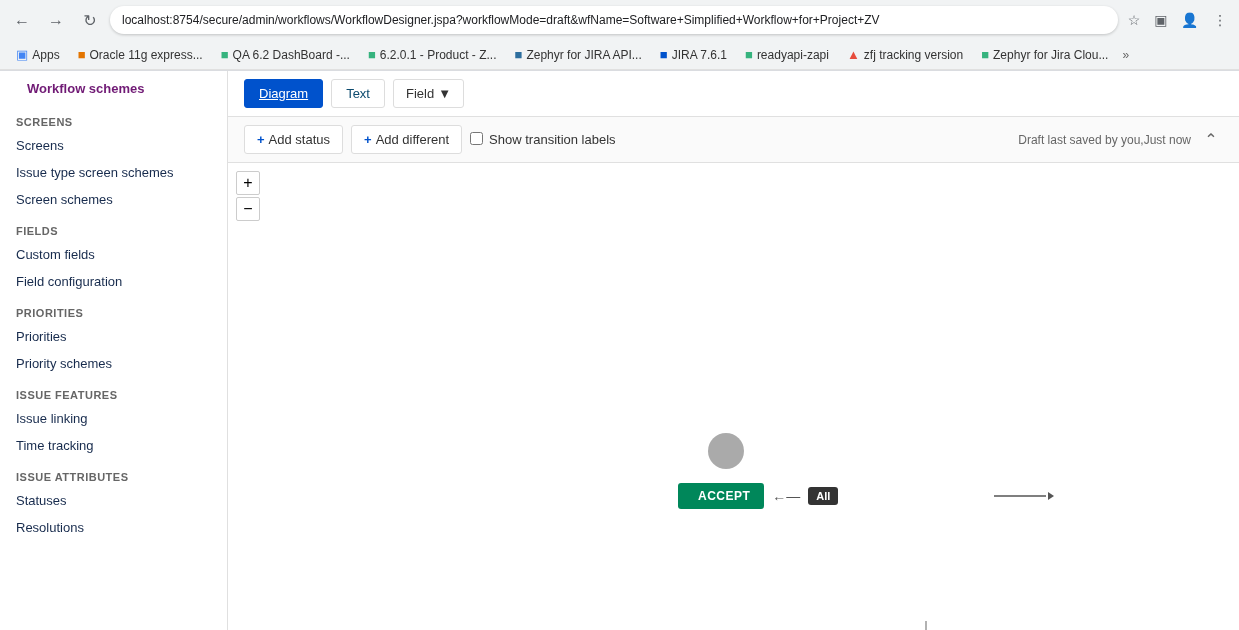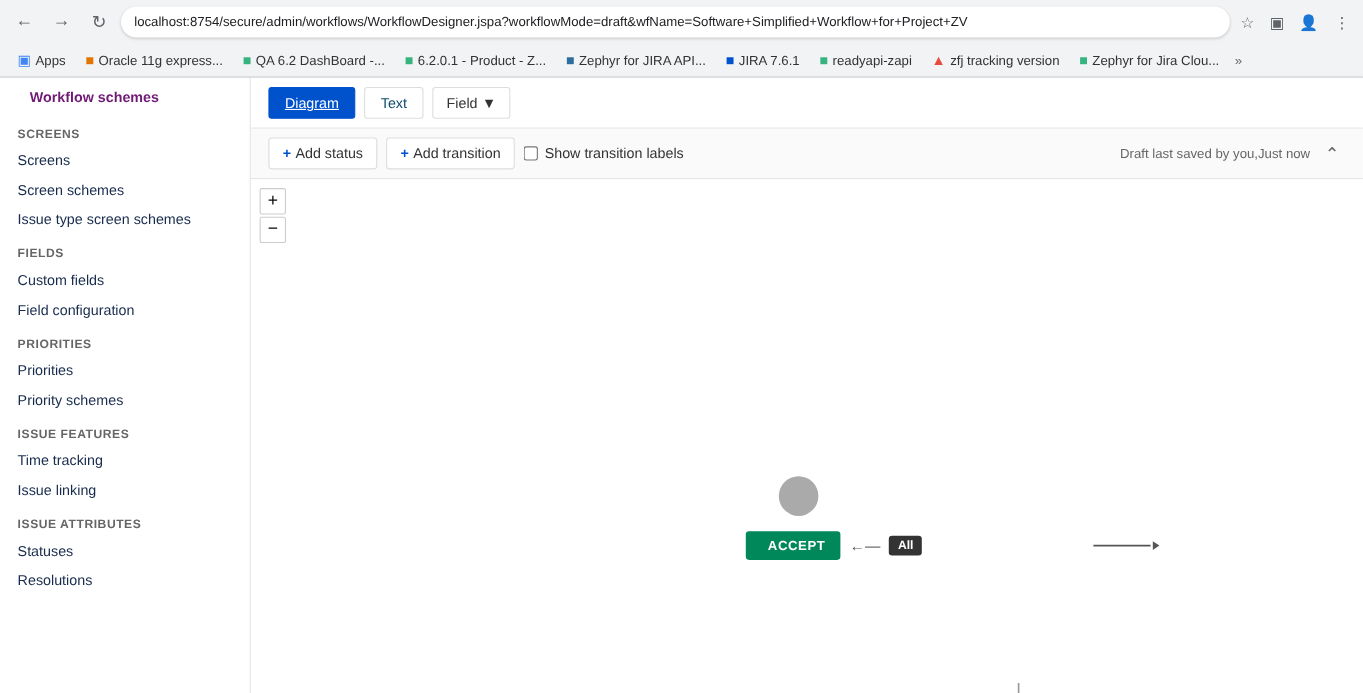--- a/index.html
+++ b/index.html
@@ -85,21 +85,21 @@
       background: #fafafa; gap: 8px;
     }
     .action-btn {
       padding: 6px 12px; border-radius: 3px; border: 1px solid #ddd;
       cursor: pointer; font-size: 13px; background: #fff; color: #333;
       display: flex; align-items: center; gap: 4px;
     }
     .action-btn span.plus { color: #0052cc; font-weight: bold; }
 
     .checkbox-label {
-      display: flex; align-items: center; gap: 6px; font-size: 13px; color: #333; cursor: pointer;
+      display: flex; align-items: flex-start; gap: 6px; font-size: 13px; color: #333; cursor: pointer;
     }
     .draft-saved {
       margin-left: auto; font-size: 12px; color: #666;
     }
     .collapse-btn {
       width: 24px; height: 24px; border: none; background: transparent; cursor: pointer;
       color: #666; font-size: 16px; display: flex; align-items: center; justify-content: center;
     }
 
     
@@ -195,34 +195,34 @@
   </div>
 </div>
 
 <div class="app-layout">
 
   <div class="sidebar">
     <div class="sidebar-header">Workflow schemes</div>
 
     <div class="sidebar-section-title">SCREENS</div>
     <a class="sidebar-link">Screens</a>
+    <a class="sidebar-link">Issue type screen schemes</a>
     <a class="sidebar-link">Screen schemes</a>
-    <a class="sidebar-link">Issue type screen schemes</a>
 
     <div class="sidebar-section-title">FIELDS</div>
     <a class="sidebar-link">Custom fields</a>
     <a class="sidebar-link">Field configuration</a>
 
     <div class="sidebar-section-title">PRIORITIES</div>
     <a class="sidebar-link">Priorities</a>
     <a class="sidebar-link">Priority schemes</a>
 
     <div class="sidebar-section-title">ISSUE FEATURES</div>
+    <a class="sidebar-link">Issue linking</a>
     <a class="sidebar-link">Time tracking</a>
-    <a class="sidebar-link">Issue linking</a>
 
     <div class="sidebar-section-title">ISSUE ATTRIBUTES</div>
     <a class="sidebar-link">Statuses</a>
     <a class="sidebar-link">Resolutions</a>
   </div>
 
   <div class="main-content">
 
     <div class="workflow-toolbar">
       <button class="tab-btn active">Diagram</button>
@@ -233,21 +233,21 @@
       </button>
     </div>
 
     <div class="action-bar">
       <button class="action-btn">
         <span class="plus">+</span>
         <span>Add status</span>
       </button>
       <button class="action-btn">
         <span class="plus">+</span>
-        <span>Add transition</span>
+        <span>Add different</span>
       </button>
       <label class="checkbox-label">
         <input type="checkbox" style="">
         <span>Show transition labels</span>
       </label>
       <div class="draft-saved">Draft last saved by you,Just now</div>
       <button class="collapse-btn">⌃</button>
     </div>
 
     <div class="diagram-area">

